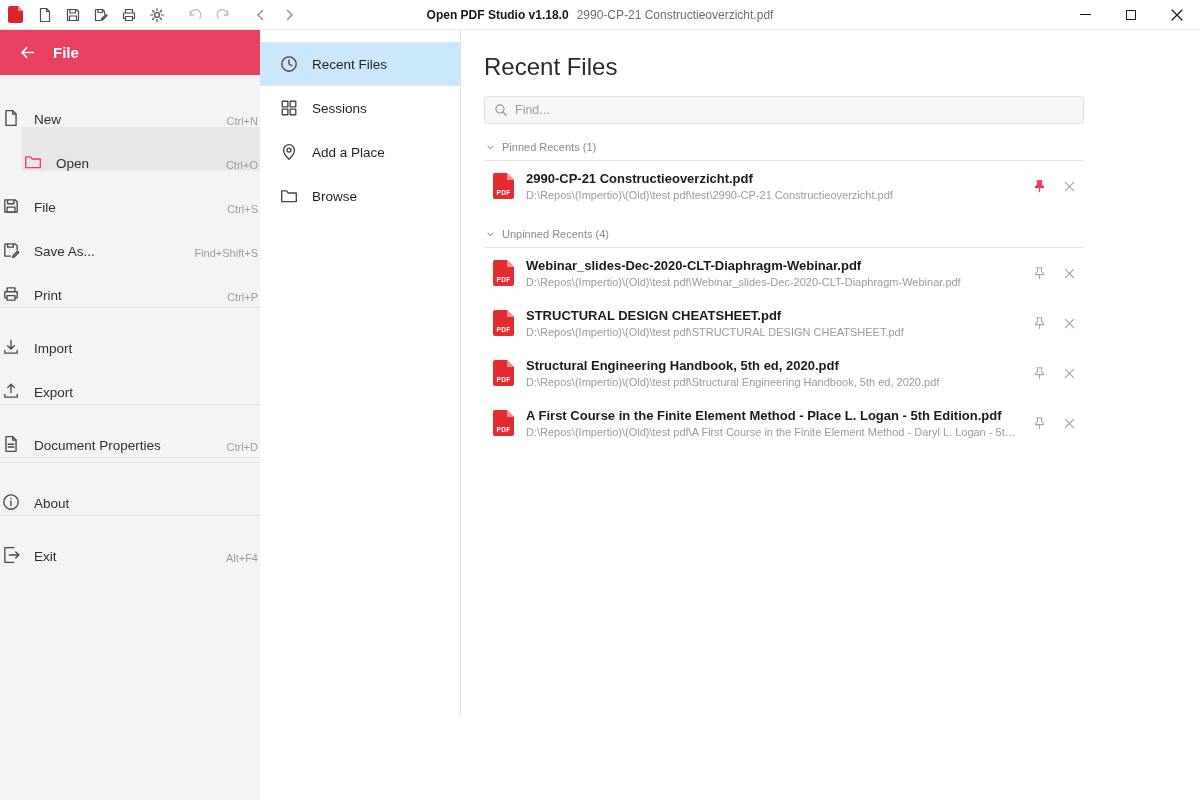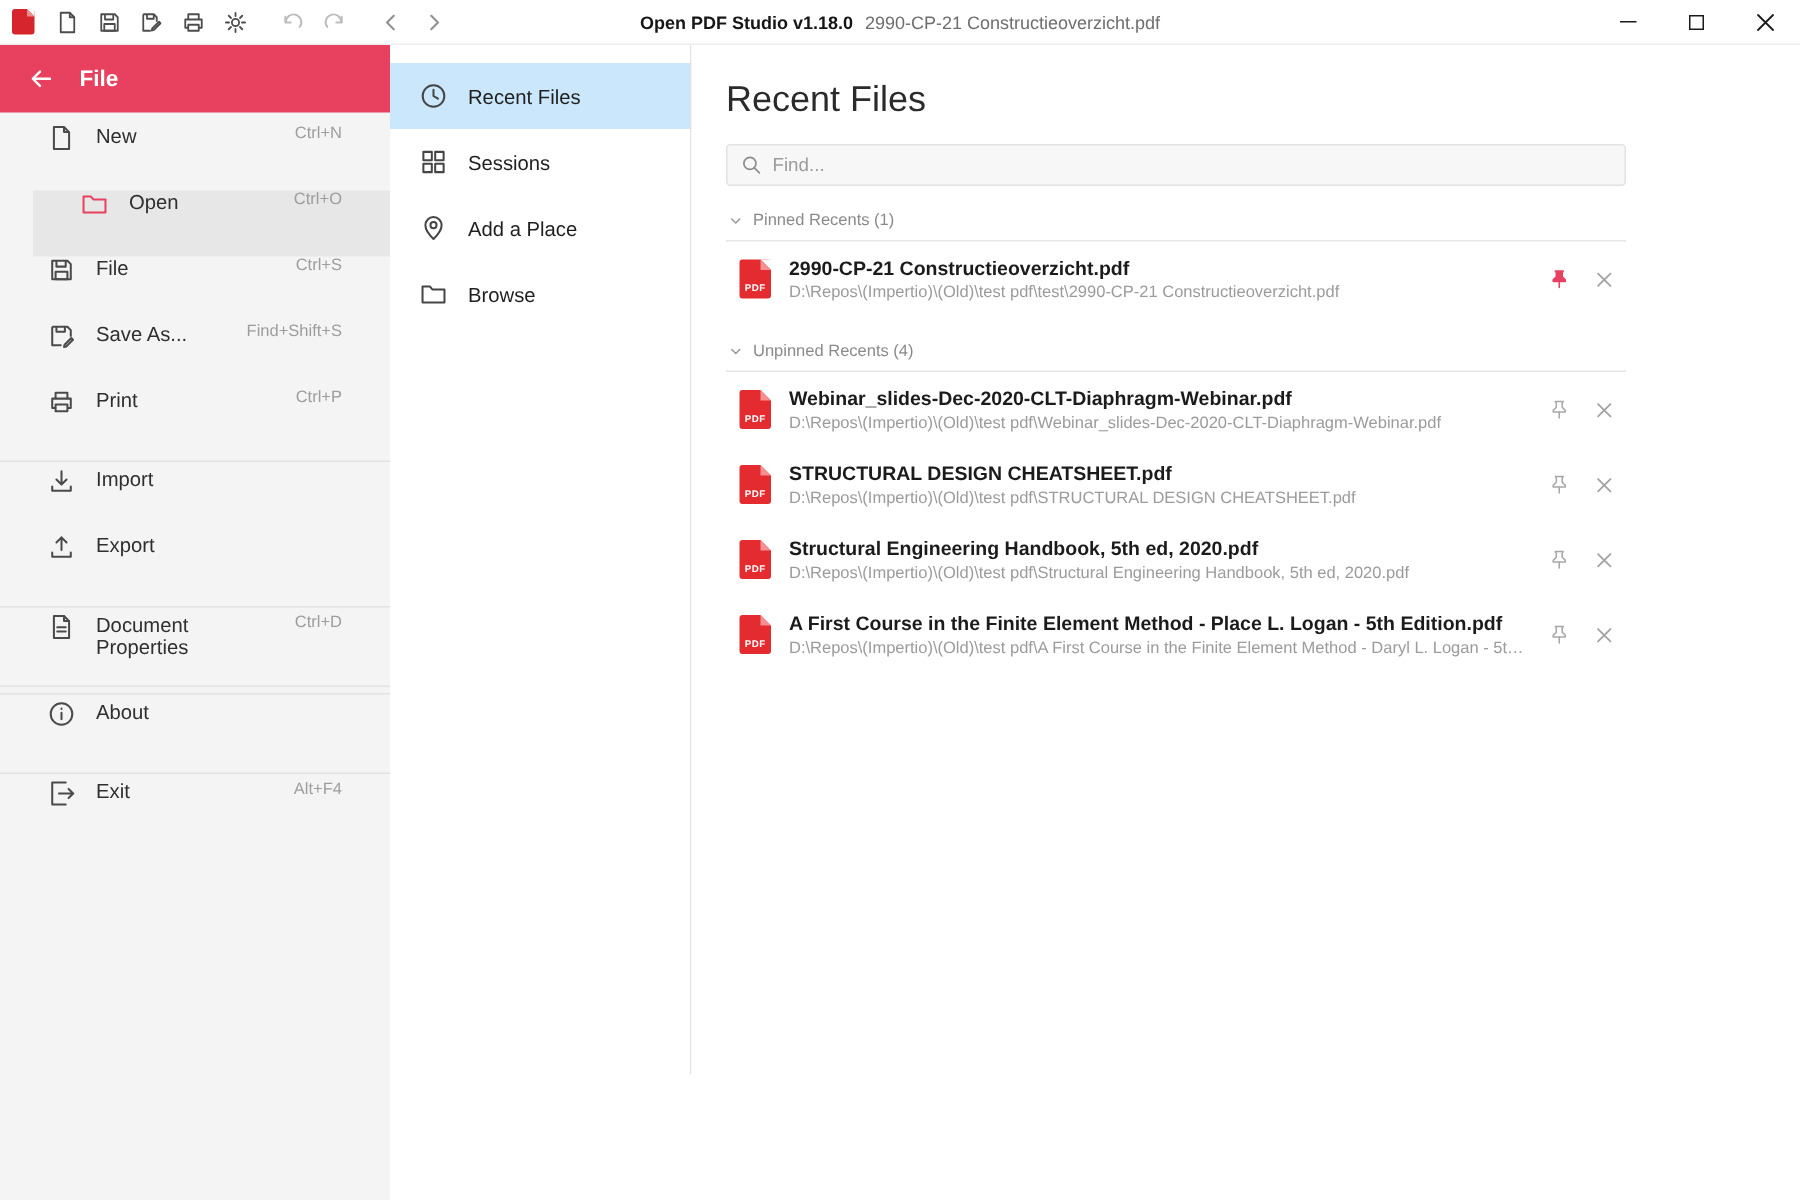--- a/index.html
+++ b/index.html
@@ -31,21 +31,21 @@
   .glyph-max { width:10px; height:10px; border:1px solid #1a1a1a; display:block; }
   .win-btn svg { width:12px; height:12px; }
 
   
   .sidebar { position:absolute; top:30px; left:0; width:260px; bottom:0; background:#f4f4f4; }
   .file-header { height:45px; background:#e8405f; display:flex; align-items:center; padding:0 17px; gap:16px; }
   .back-btn { width:20px; height:20px; display:flex; align-items:center; justify-content:center; color:#fff; }
   .back-btn svg { width:17px; height:17px; }
   .file-header .fh-label { color:#fff; font-size:15px; font-weight:700; }
   .menu { padding-top:8px; }
-  .menu-item { height:44px; display:flex; align-items:flex-start; padding:0 32px; gap:14px; cursor:default; }
+  .menu-item { height:44px; display:flex; align-items:flex-end; padding:0 2px; gap:14px; cursor:default; }
   .menu-item svg { width:18px; height:18px; color:#4a4a4a; flex:none; }
   .menu-item .mi-label { font-size:13.5px; color:#2f2f2f; }
   .menu-item .mi-shortcut { margin-left:auto; font-size:11px; color:#9d9d9d; }
   .menu-item.selected { background:#e7e7e7;margin-left:22px; }
   .menu-item.selected svg { color:#e8405f; }
   .menu-divider { height:1px; background:#e2e2e2; margin:4px 0; }
 
   
   .panel2 { position:absolute; top:30px; left:260px; width:201px; bottom:0; background:#fff; padding-top:12px; }
   .panel2::after { content:""; position:absolute; top:0; right:0; width:1px; height:686px; background:#e2e2e2; }

